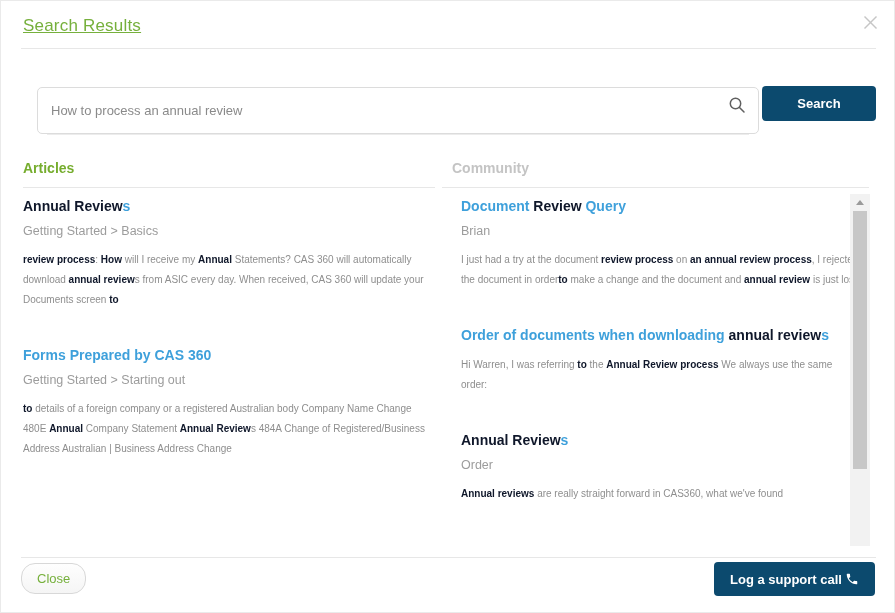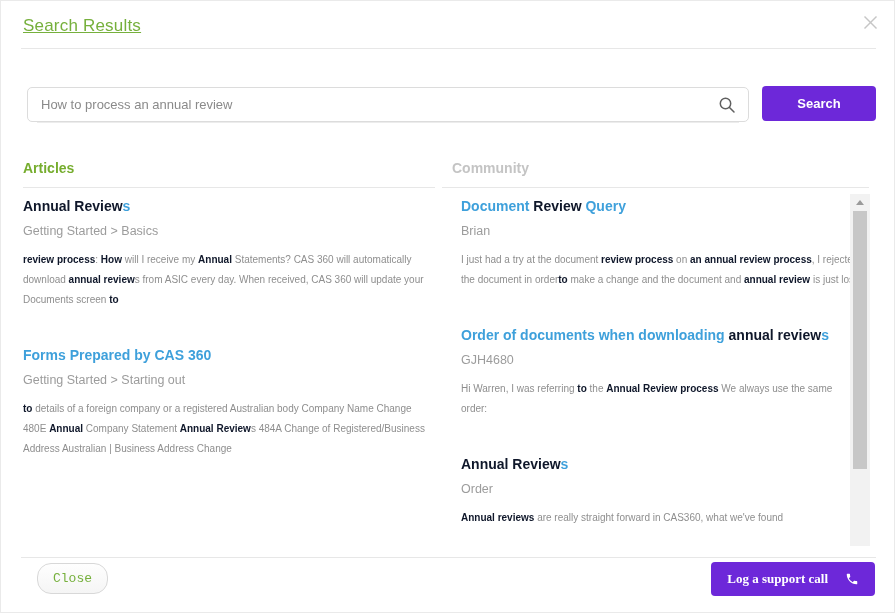--- a/index.html
+++ b/index.html
@@ -20,33 +20,33 @@
     cursor:pointer; display:flex; align-items:center; justify-content:center;
   }
 
   .divider { position:absolute; height:1px; background:#e7e7e7; }
   .d-top    { top:47px;  left:20px; width:855px; }
   .d-left   { top:186px; left:22px; width:412px; }
   .d-right  { top:186px; left:441px; width:427px; }
   .d-footer { top:556px; left:20px; width:855px; }
 
   .input-wrap {
-    position:absolute; left:26px; top:86px; width:722px; height:35px;
+    position:absolute; left:36px; top:86px; width:722px; height:47px;
     border:1px solid #dcdcdc; border-radius:5px; background:#fff;
     box-shadow:0 11px 0 -10px #ececec;
   }
   .search-input {
     width:100%; height:100%; border:0; outline:none; background:transparent;
     padding:0 44px 0 13px; font-family:"Liberation Sans", sans-serif;
     font-size:13px; color:#8a8a8a;
   }
   .mag-icon { position:absolute; right:12px; top:8px; }
 
   .btn-green {
-    background:#6d28d9; color:#fff; border:0; border-radius:4px;
+    background:#0c4a6e; color:#fff; border:0; border-radius:4px;
     font-family:"Liberation Sans", sans-serif; font-size:13px; font-weight:bold;
     cursor:pointer;
   }
   .search-btn { position:absolute; left:761px; top:85px; width:114px; height:35px; }
 
   .col-head { position:absolute; top:159px; font-size:14px; font-weight:bold; cursor:pointer; }
   .articles-head  { left:22px;  color:#76ad2e; }
   .community-head { left:451px; color:#c4c4c4; }
 
   .list { position:absolute; top:193px; height:352px; overflow:hidden; padding-top:3px; }
@@ -72,25 +72,25 @@
   }
   .sb-thumb {
     position:absolute; left:3px; top:17px; width:14px; height:258px;
     background:#c7c7c7; cursor:pointer;
   }
 
   .close-btn {
     position:absolute; left:20px; top:562px; padding:7px 15px;
     background:linear-gradient(#fefefe,#f5f5f5); border:1px solid #d8d8d8;
     border-radius:14px; color:#76b03c; font-size:13px;
-    font-family:Liberation Mono, monospace; cursor:pointer;margin-left:16px;
+    font-family:Liberation Sans, sans-serif; cursor:pointer;
   }
   .support-btn {
     position:absolute; right:19px; top:561px; height:34px; padding:0 16px;
-    display:flex; align-items:center; gap:17px; border-radius:4px;font-family:Liberation Serif, serif;
+    display:flex; align-items:center; gap:3px; border-radius:4px;
   }
 </style>
 </head>
 <body>
 
 <div class="modal">
 
   <div class="page-title">Search Results</div>
 
   <div class="close-icon">
@@ -134,21 +134,20 @@
   </div>
 
   <div class="list community-list">
     <div class="item">
       <div class="item-title"><span class="c-blue">Document </span><span class="c-orange">Review</span><span class="c-blue"> Query</span></div>
       <div class="item-sub">Brian</div>
       <div class="item-snippet"><span>I just had a try at the document </span><span class="c-orange">review process</span><span> on </span><span class="c-orange">an annual review process</span><span>, I rejected the document in order</span><span class="c-orange">to</span><span> make a change and the document and </span><span class="c-orange">annual review</span><span> is just lost.</span></div>
     </div>
     <div class="item">
       <div class="item-title"><span class="c-blue">Order of documents when downloading </span><span class="c-orange">annual review</span><span class="c-blue">s</span></div>
-      <div class="item-sub">GJH4680</div>
       <div class="item-snippet"><span>Hi Warren, I was referring </span><span class="c-orange">to</span><span> the </span><span class="c-orange">Annual Review process</span><span> We always use the same order:</span></div>
     </div>
     <div class="item">
       <div class="item-title"><span class="c-orange">Annual Review</span><span class="c-blue">s</span></div>
       <div class="item-sub">Order</div>
       <div class="item-snippet"><span class="c-orange">Annual reviews</span><span> are really straight forward in CAS360, what we've found</span></div>
     </div>
   </div>
 
   <div class="scrollbar">

